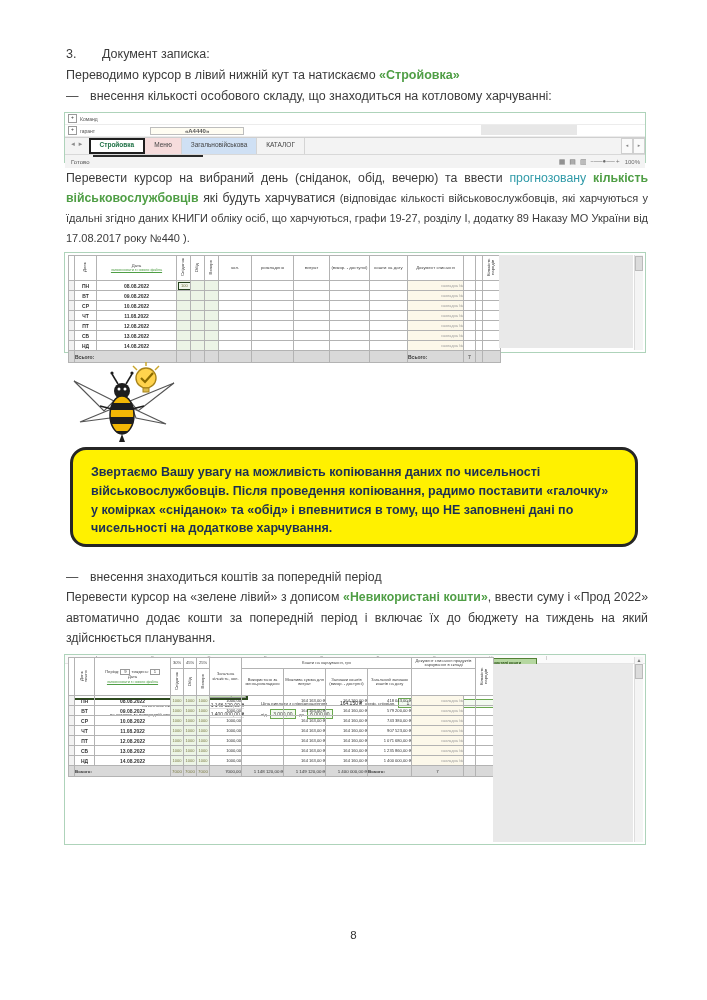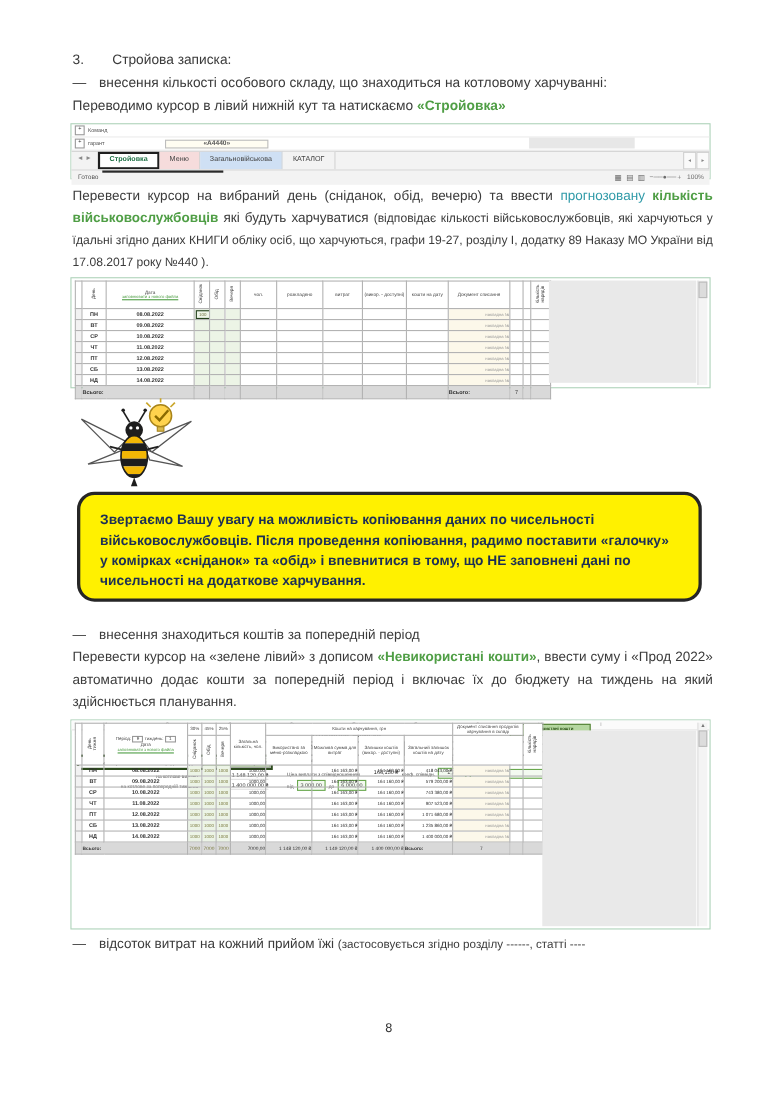--- a/index.html
+++ b/index.html
@@ -120,27 +120,27 @@
   .fsmall{font-size:10.6px;}
   .pageno{position:absolute;left:0;top:929px;width:707px;text-align:center;font-size:11.5px;color:#333;}
 </style>
 </head>
 <body>
 
 <div class="sheet">
 
   <div class="intro">
     <div>
-      <span class="num">3.</span><span>Стройова записка:</span>
+      <span class="num">3.</span><span>Документ записка:</span>
+    </div>
+    <div>
+      <span>Переводимо курсор в лівий нижній кут та натискаємо </span><span class="glink">«Стройовка»</span>
     </div>
     <div>
       <span class="dash">—</span><span>внесення кількості особового складу, що знаходиться на котловому харчуванні:</span>
-    </div>
-    <div>
-      <span>Переводимо курсор в лівий нижній кут та натискаємо </span><span class="glink">«Стройовка»</span>
     </div>
   </div>
 
   <div class="shot shot1">
     <div class="s1r1">
       <span class="plus">+</span>
       <span>Команд</span>
     </div>
     <div class="s1r2">
       <span class="plus">+</span>
@@ -650,19 +650,16 @@
       </tfoot>
     </table>
     <div class="graypanel3"></div>
     <div class="vscroll">
       <span class="scrollarrow">▲</span>
       <span class="vthumb"></span>
     </div>
   </div>
 
   <div class="footer">
-    <div>
-      <span class="dash">—</span><span>відсоток витрат на кожний прийом їжі </span><span class="fsmall">(застосовується згідно розділу ------, статті ----</span>
-    </div>
   </div>
 
   <div class="pageno">8</div>
 </div>
 
 </body></html>

